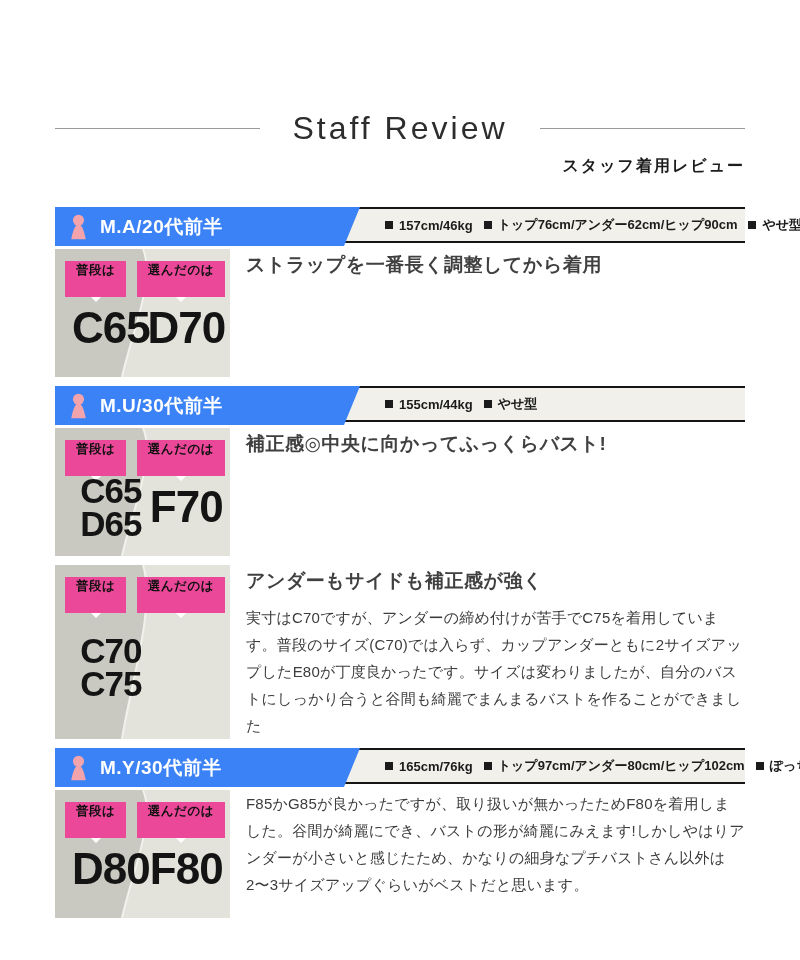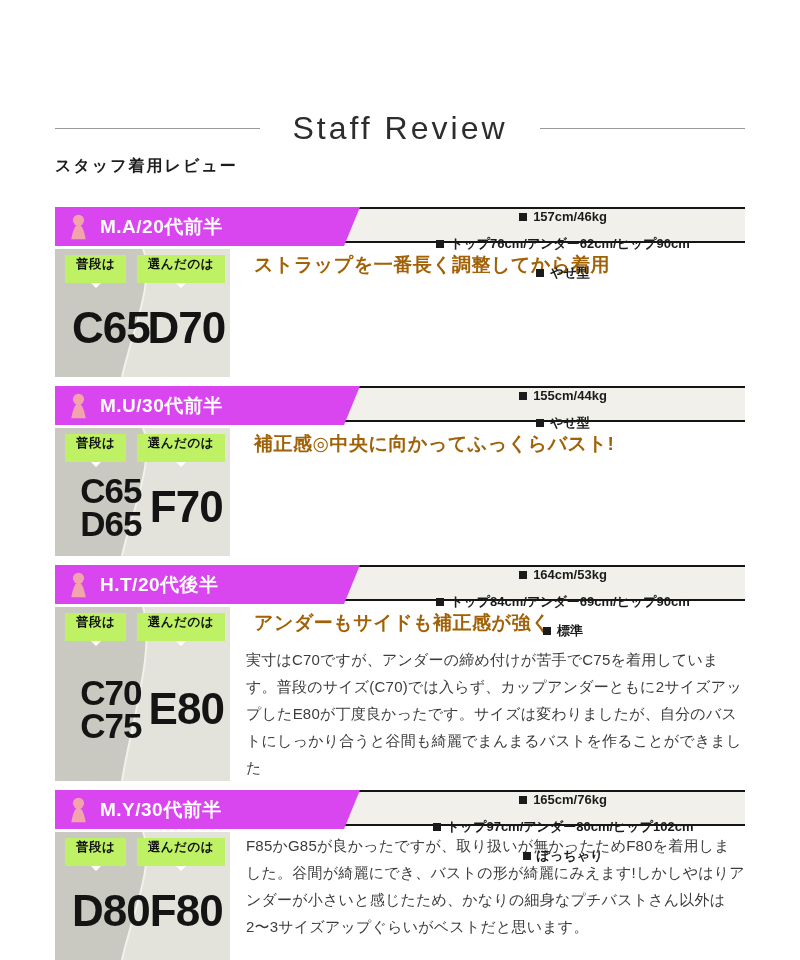--- a/index.html
+++ b/index.html
@@ -3,53 +3,53 @@
 <meta charset="utf-8">
 <style>
   html,body{width:800px;height:960px;margin:0;padding:0;background:#ffffff;overflow:hidden;
     font-family:"Liberation Sans","DejaVu Sans",sans-serif;-webkit-font-smoothing:antialiased;}
   .page{width:690px;margin:0 auto;}
   
   .page-head{padding-top:110px;margin-bottom:30px;}
   .title-row{display:flex;align-items:center;gap:32px;}
   .hline{flex:1;height:1px;background:#9a9a9a;}
   .sec-title{margin:0;font-size:32px;font-weight:400;letter-spacing:3px;color:#2d2d2d;white-space:nowrap;}
-  .subtitle{text-align:left;font-size:16px;font-weight:bold;letter-spacing:2px;color:#1c1c1c;margin-top:9px;}
+  .subtitle{text-align:right;font-size:16px;font-weight:bold;letter-spacing:2px;color:#1c1c1c;margin-top:9px;}
   
   .review{margin-bottom:9px;}
   .bar{position:relative;height:32px;background:#f1f0ea;border-top:2px solid #151515;border-bottom:2px solid #151515;}
-  .bar-label{position:absolute;top:-2px;bottom:-5px;left:0;width:305px;background:#d946ef;
+  .bar-label{position:absolute;top:-2px;bottom:-5px;left:0;width:305px;background:#3b82f6;
     clip-path:polygon(0 0,100% 0,calc(100% - 16px) 100%,0 100%);
     display:flex;align-items:center;gap:11px;padding-left:13px;box-sizing:border-box;}
   .person{width:21px;height:26px;fill:#f2a3ac;flex:none;}
   .name{color:#ffffff;font-size:19px;font-weight:bold;letter-spacing:.5px;white-space:nowrap;}
   .stats{position:absolute;left:330px;right:4px;top:0;bottom:0;display:flex;align-items:center;gap:11px;
-    font-size:13px;font-weight:bold;color:#1b1b1b;white-space:nowrap;flex-direction:column;}
+    font-size:13px;font-weight:bold;color:#1b1b1b;white-space:nowrap;}
   .stat{display:inline-flex;align-items:center;}
   .sq{width:8px;height:8px;background:#1b1b1b;display:inline-block;margin-right:6px;flex:none;}
   
   .rbody{display:flex;gap:16px;margin-top:6px;min-height:128px;}
   .panel{position:relative;width:175px;flex:none;background:#c9c9c1;overflow:hidden;}
   .curve{position:absolute;inset:0;width:100%;height:100%;}
   .curve-fill{fill:#e3e3db;}
   .curve-line{fill:none;stroke:#f2f2ec;stroke-width:2;}
-  .tag{position:absolute;top:6px;background:#bef264;color:#111;font-size:12.5px;font-weight:bold;
-    padding:3px 11px 12px;line-height:1;letter-spacing:.5px;}
+  .tag{position:absolute;top:12px;background:#ec4899;color:#111;font-size:12.5px;font-weight:bold;
+    padding:3px 11px 20px;line-height:1;letter-spacing:.5px;}
   .tag::after{content:"";position:absolute;left:50%;bottom:-5px;transform:translateX(-50%);
     border:5px solid transparent;border-top-color:#ffffff;border-bottom:0;}
   .tag-usual{left:10px;}
   .tag-chosen{right:5px;text-align:right;}
   .size{position:absolute;top:30px;bottom:0;width:50%;display:flex;align-items:center;justify-content:center;
     font-weight:bold;color:#141414;font-size:44px;letter-spacing:-1px;line-height:.95;
     white-space:pre-line;text-align:center;}
   .size-usual{left:12px;}
   .size-chosen{left:50%;}
   .size.two-line{font-size:35px;}
   .content{flex:1;min-width:0;}
-  .rtitle{font-size:19px;font-weight:bold;color:#a16207;margin:3px 8px 10px;letter-spacing:.5px;}
+  .rtitle{font-size:19px;font-weight:bold;color:#404040;margin:3px 0 10px;letter-spacing:.5px;}
   .rtext{font-size:15px;line-height:1.8;color:#3c3c3c;margin:0;letter-spacing:.2px;}
 </style>
 </head>
 <body>
 
 <div class="page">
 
   <header class="page-head">
     <div class="title-row">
       <span class="hline"></span>
@@ -132,69 +132,45 @@
 D65</div>
         <div class="size size-chosen">F70</div>
       </div>
       <div class="content">
         <h2 class="rtitle">補正感◎中央に向かってふっくらバスト!</h2>
       </div>
     </div>
   </section>
 
   <section class="review">
+    <div class="rbody">
+      <div class="panel">
+        <svg class="curve" viewBox="0 0 175 128" preserveAspectRatio="none">
+            <path class="curve-fill" d="M88,0 C101,30 76,86 67,128 L175,128 L175,0 Z"></path>
+            <path class="curve-line" d="M88,0 C101,30 76,86 67,128"></path>
+          </svg>
+        <div class="tag tag-usual"><span>普段は</span></div>
+        <div class="tag tag-chosen"><span>選んだのは</span></div>
+        <div class="size size-usual two-line">C70
+C75</div>
+      </div>
+      <div class="content">
+        <h2 class="rtitle">アンダーもサイドも補正感が強く</h2>
+        <p class="rtext">実寸はC70ですが、アンダーの締め付けが苦手でC75を着用しています。普段のサイズ(C70)では入らず、カップアンダーともに2サイズアップしたE80が丁度良かったです。サイズは変わりましたが、自分のバストにしっかり合うと谷間も綺麗でまんまるバストを作ることができました</p>
+      </div>
+    </div>
+  </section>
+
+  <section class="review">
     <div class="bar">
       <div class="bar-label">
         <svg class="person" viewBox="0 0 24 30">
             <circle cx="12" cy="7.2" r="6.4"></circle>
             <path d="M12 12.5 C7.8 12.5 6.2 17.5 3.6 29 L20.4 29 C17.8 17.5 16.2 12.5 12 12.5 Z"></path>
           </svg>
-        <span class="name">H.T/20代後半</span>
-      </div>
-      <div class="stats">
-        <span class="stat">
-            <i class="sq"></i>
-            <span>164cm/53kg</span>
-          </span>
-        <span class="stat">
-            <i class="sq"></i>
-            <span>トップ84cm/アンダー69cm/ヒップ90cm</span>
-          </span>
-        <span class="stat">
-            <i class="sq"></i>
-            <span>標準</span>
-          </span>
-      </div>
-    </div>
-    <div class="rbody">
-      <div class="panel">
-        <svg class="curve" viewBox="0 0 175 128" preserveAspectRatio="none">
-            <path class="curve-fill" d="M88,0 C101,30 76,86 67,128 L175,128 L175,0 Z"></path>
-            <path class="curve-line" d="M88,0 C101,30 76,86 67,128"></path>
-          </svg>
-        <div class="tag tag-usual"><span>普段は</span></div>
-        <div class="tag tag-chosen"><span>選んだのは</span></div>
-        <div class="size size-usual two-line">C70
-C75</div>
-        <div class="size size-chosen">E80</div>
-      </div>
-      <div class="content">
-        <h2 class="rtitle">アンダーもサイドも補正感が強く</h2>
-        <p class="rtext">実寸はC70ですが、アンダーの締め付けが苦手でC75を着用しています。普段のサイズ(C70)では入らず、カップアンダーともに2サイズアップしたE80が丁度良かったです。サイズは変わりましたが、自分のバストにしっかり合うと谷間も綺麗でまんまるバストを作ることができました</p>
-      </div>
-    </div>
-  </section>
-
-  <section class="review">
-    <div class="bar">
-      <div class="bar-label">
-        <svg class="person" viewBox="0 0 24 30">
-            <circle cx="12" cy="7.2" r="6.4"></circle>
-            <path d="M12 12.5 C7.8 12.5 6.2 17.5 3.6 29 L20.4 29 C17.8 17.5 16.2 12.5 12 12.5 Z"></path>
-          </svg>
         <span class="name">M.Y/30代前半</span>
       </div>
       <div class="stats">
         <span class="stat">
             <i class="sq"></i>
             <span>165cm/76kg</span>
           </span>
         <span class="stat">
             <i class="sq"></i>
             <span>トップ97cm/アンダー80cm/ヒップ102cm</span>

